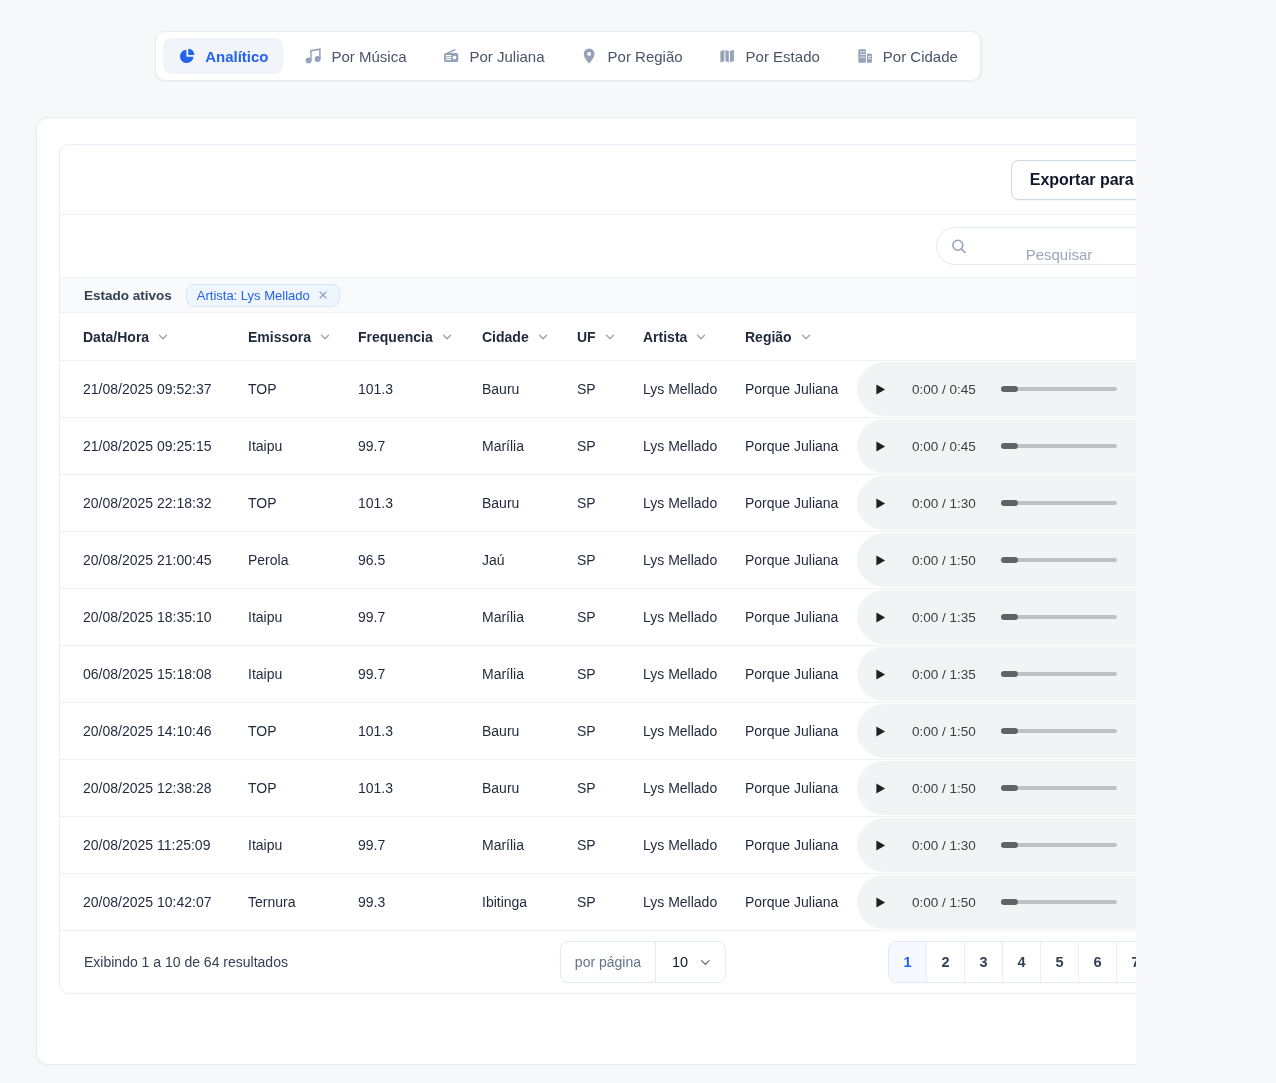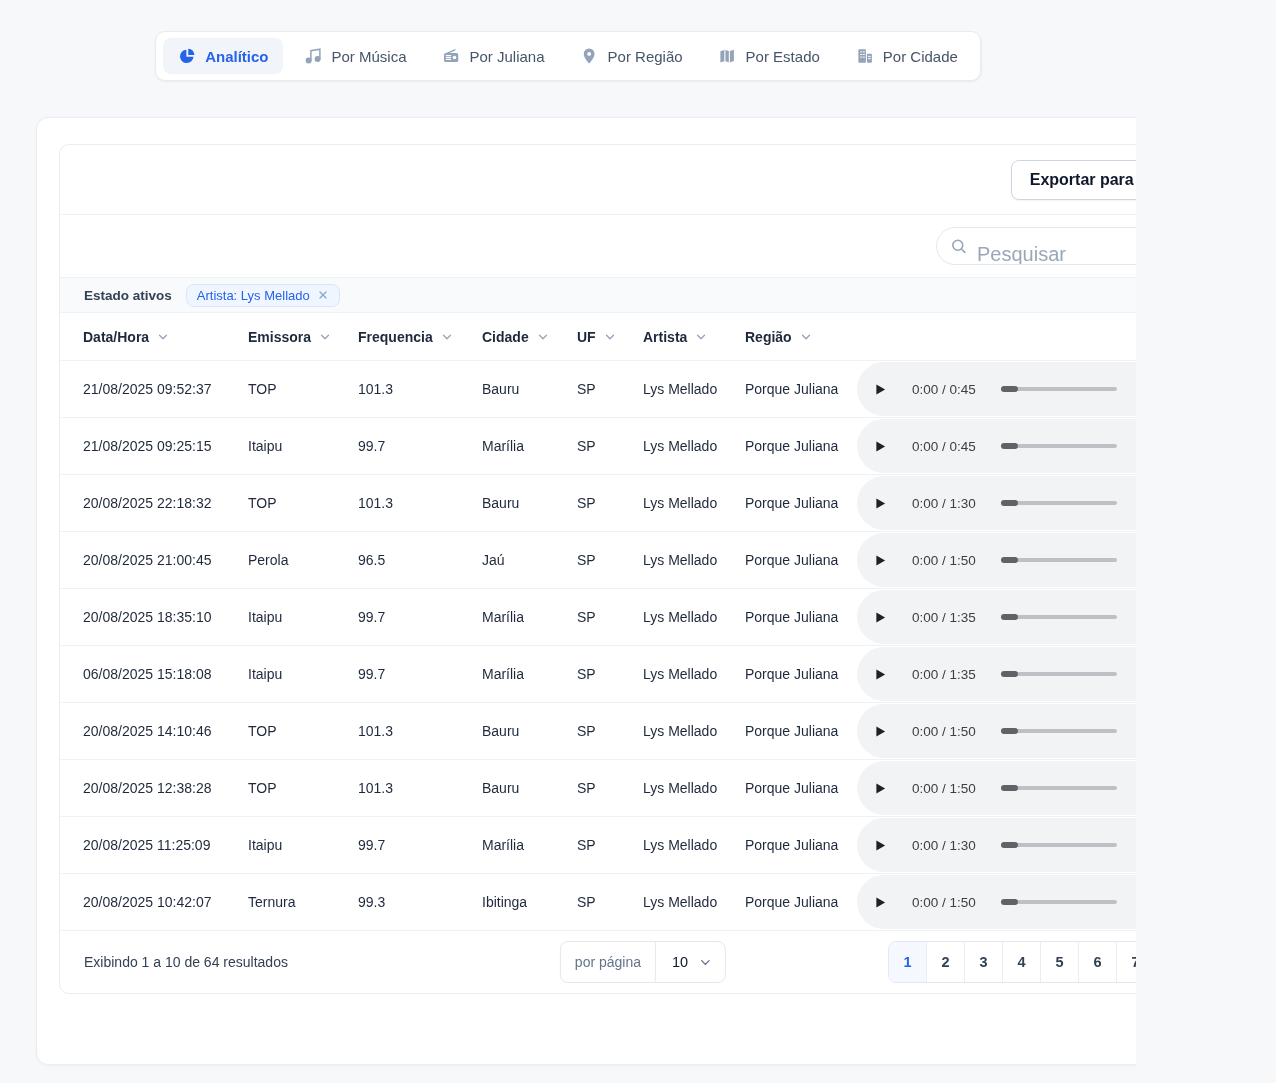--- a/index.html
+++ b/index.html
@@ -32,21 +32,21 @@
   .export-row { height:70px; display:flex; align-items:center; justify-content:flex-end;
     padding:0 27px; border-bottom:1px solid #eef2f7; flex:0 0 auto; }
   .btn-export { background:#fff; border:1px solid #cdd6e1; border-radius:8px;
     padding:10px 18px; font-size:16px; font-weight:700; color:#0f172a; cursor:pointer;
     box-shadow:0 1px 2px rgba(16,24,40,.05); font-family:inherit; }
 
   .search-row { height:62px; display:flex; align-items:center; justify-content:flex-end;
     gap:17px; padding:0 27px; flex:0 0 auto; }
   .search-box { position:relative; width:220px; height:38px; }
   .search-box input { width:100%; height:100%; border:1px solid #e2e8f0; border-radius:19px;
-    padding:16px 14px 0 40px; font-size:20px; color:#334155; outline:none; font-family:inherit; background:#fff; }
+    padding:16px 14px 0 40px; font-size:15px; color:#334155; outline:none; font-family:inherit; background:#fff;text-align:center; }
   .search-box input::placeholder { color:#9aa7b8; }
   .search-ico { position:absolute; left:14px; top:50%; transform:translateY(-50%); display:flex; }
   .filter-btn { position:relative; width:26px; height:26px; display:flex; align-items:center;
     justify-content:center; cursor:pointer; }
   .filter-badge { position:absolute; top:-11px; right:-13px; min-width:20px; height:20px;
     border-radius:10px; background:#dbeafe; color:var(--accent,#2563eb); font-size:12px; font-weight:700;
     display:flex; align-items:center; justify-content:center; padding:0 5px; }
 
   .filters-row { height:36px; background:#f8fafc; border-top:1px solid #eef2f7;
     border-bottom:1px solid #eef2f7; display:flex; align-items:center; gap:14px;

